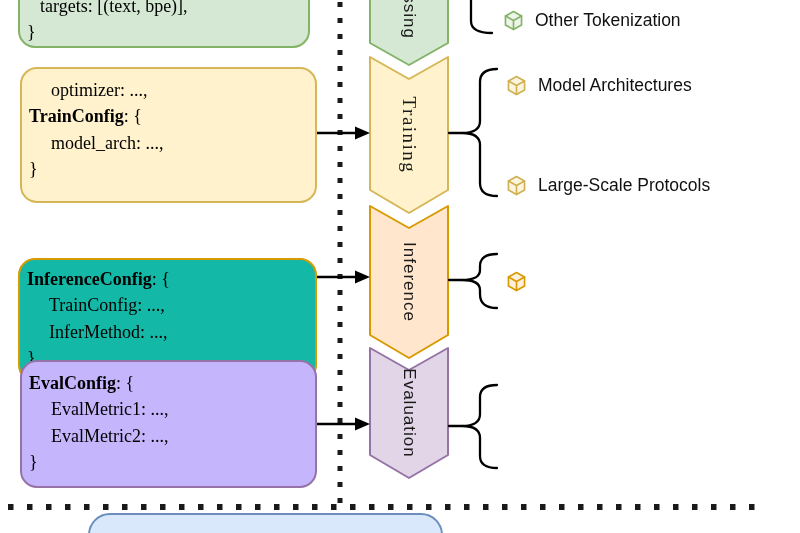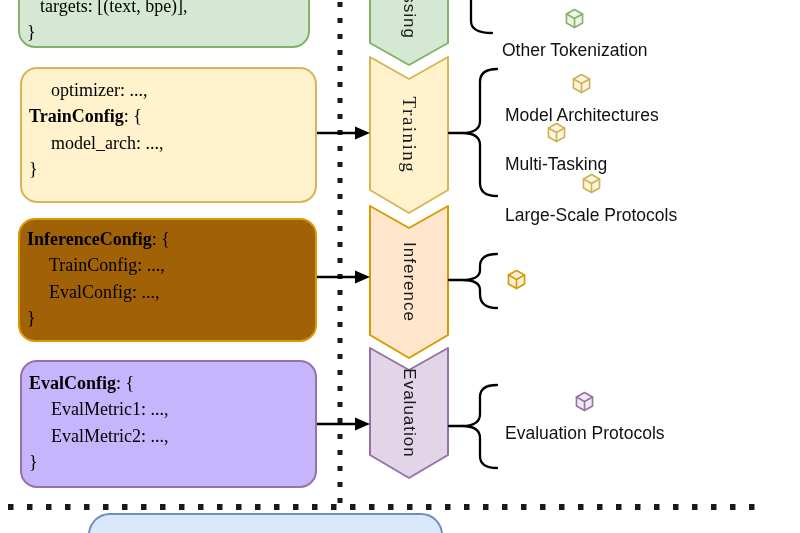--- a/index.html
+++ b/index.html
@@ -8,37 +8,37 @@
     background:#ffffff;font-family:"Liberation Sans",sans-serif;text-decoration:underline;
   }
   
   .cfg-box{
     position:absolute;border:2px solid;border-radius:17px;
     font-family:"Liberation Serif",serif;font-size:18px;color:#000;
     box-sizing:border-box;
   }
   .cfg-box.green {background:#d5e8d4;border-color:#82b366;}
   .cfg-box.yellow{background:#fff2cc;border-color:#d6b656;}
-  .cfg-box.orange{background:#a16207;border-color:#d79b00;}
+  .cfg-box.orange{background:#14b8a6;border-color:#d79b00;margin-top:40px;}
   .cfg-box.purple{background:#c4b5fd;border-color:#9673a6;}
   .cfg-text{position:absolute;left:7px;right:3px;line-height:26.3px;white-space:nowrap;}
   .cfg-line.field{padding-left:22px;}
   .cfg-line.field-sm{padding-left:13px;}
   .cfg-name{font-weight:bold;}
   
   .chev-label{
     position:absolute;transform:translate(-50%,-50%) rotate(90deg);
     white-space:nowrap;color:#1a1a1a;
   }
   .chev-label.serif{font-family:"Liberation Serif",serif;font-size:19px;letter-spacing:1.5px;}
   .chev-label.sans {font-family:"Liberation Sans",sans-serif;font-size:17px;letter-spacing:1px;}
   
   .row{
     position:absolute;display:flex;align-items:center;gap:10px;height:26px;
-    font-size:17.5px;color:#111;white-space:nowrap;flex-direction:column;
+    font-size:17.5px;color:#111;white-space:nowrap;
   }
   .cube{flex:0 0 auto;display:block;}
   .cube path{stroke-width:1.7;stroke-linejoin:round;stroke-linecap:round;}
   .cube.c-green  path{stroke:#82b366;} .cube.c-green  .body{fill:#edf4ea;}
   .cube.c-yellow path{stroke:#cfb152;} .cube.c-yellow .body{fill:#fbf5e0;}
   .cube.c-orange path{stroke:#d79b00;} .cube.c-orange .body{fill:#fdeede;}
   .cube.c-purple path{stroke:#9673a6;} .cube.c-purple .body{fill:#f0e9f4;}
   .cube .lines{fill:none;}
   
   .bottom-box{
@@ -103,21 +103,21 @@
       <div class="cfg-line"><span class="cfg-name">TrainConfig</span><span>: {</span></div>
       <div class="cfg-line field">model_arch: ...,</div>
       <div class="cfg-line">}</div>
     </div>
   </div>
 
   <div class="cfg-box orange" style="left:18px;top:218px;width:299px;height:124px">
     <div class="cfg-text" style="top:6px">
       <div class="cfg-line"><span class="cfg-name">InferenceConfig</span><span>: {</span></div>
       <div class="cfg-line field">TrainConfig: ...,</div>
-      <div class="cfg-line field">EvalConfig: ...,</div>
+      <div class="cfg-line field">InferMethod: ...,</div>
       <div class="cfg-line">}</div>
     </div>
   </div>
 
   <div class="cfg-box purple" style="left:20px;top:360px;width:297px;height:128px">
     <div class="cfg-text" style="top:8px">
       <div class="cfg-line"><span class="cfg-name">EvalConfig</span><span>: {</span></div>
       <div class="cfg-line field">EvalMetric1: ...,</div>
       <div class="cfg-line field">EvalMetric2: ...,</div>
       <div class="cfg-line">}</div>
@@ -138,47 +138,33 @@
   </div>
 
   <div class="row" style="left:505px;top:72px">
     <svg class="cube c-yellow" width="23" height="23" viewBox="0 0 24 24">
       <path class="body" d="M12 2.6 L20.4 7.3 V16.7 L12 21.4 L3.6 16.7 V7.3 Z"></path>
       <path class="lines" d="M3.6 7.3 L12 12 L20.4 7.3 M12 12 V21.4"></path>
     </svg>
     <span>Model Architectures</span>
   </div>
 
-  <div class="row" style="left:505px;top:121px">
-    <svg class="cube c-yellow" width="23" height="23" viewBox="0 0 24 24">
-      <path class="body" d="M12 2.6 L20.4 7.3 V16.7 L12 21.4 L3.6 16.7 V7.3 Z"></path>
-      <path class="lines" d="M3.6 7.3 L12 12 L20.4 7.3 M12 12 V21.4"></path>
-    </svg>
-    <span>Multi-Tasking</span>
-  </div>
 
   <div class="row" style="left:505px;top:172px">
     <svg class="cube c-yellow" width="23" height="23" viewBox="0 0 24 24">
       <path class="body" d="M12 2.6 L20.4 7.3 V16.7 L12 21.4 L3.6 16.7 V7.3 Z"></path>
       <path class="lines" d="M3.6 7.3 L12 12 L20.4 7.3 M12 12 V21.4"></path>
     </svg>
     <span>Large-Scale Protocols</span>
   </div>
 
   <div class="row" style="left:505px;top:268px">
     <svg class="cube c-orange" width="23" height="23" viewBox="0 0 24 24">
       <path class="body" d="M12 2.6 L20.4 7.3 V16.7 L12 21.4 L3.6 16.7 V7.3 Z"></path>
       <path class="lines" d="M3.6 7.3 L12 12 L20.4 7.3 M12 12 V21.4"></path>
     </svg>
   </div>
 
-  <div class="row" style="left:505px;top:390px">
-    <svg class="cube c-purple" width="23" height="23" viewBox="0 0 24 24">
-      <path class="body" d="M12 2.6 L20.4 7.3 V16.7 L12 21.4 L3.6 16.7 V7.3 Z"></path>
-      <path class="lines" d="M3.6 7.3 L12 12 L20.4 7.3 M12 12 V21.4"></path>
-    </svg>
-    <span>Evaluation Protocols</span>
-  </div>
 
 
   <div class="bottom-box"></div>
 
 </div>
 
 </body></html>

